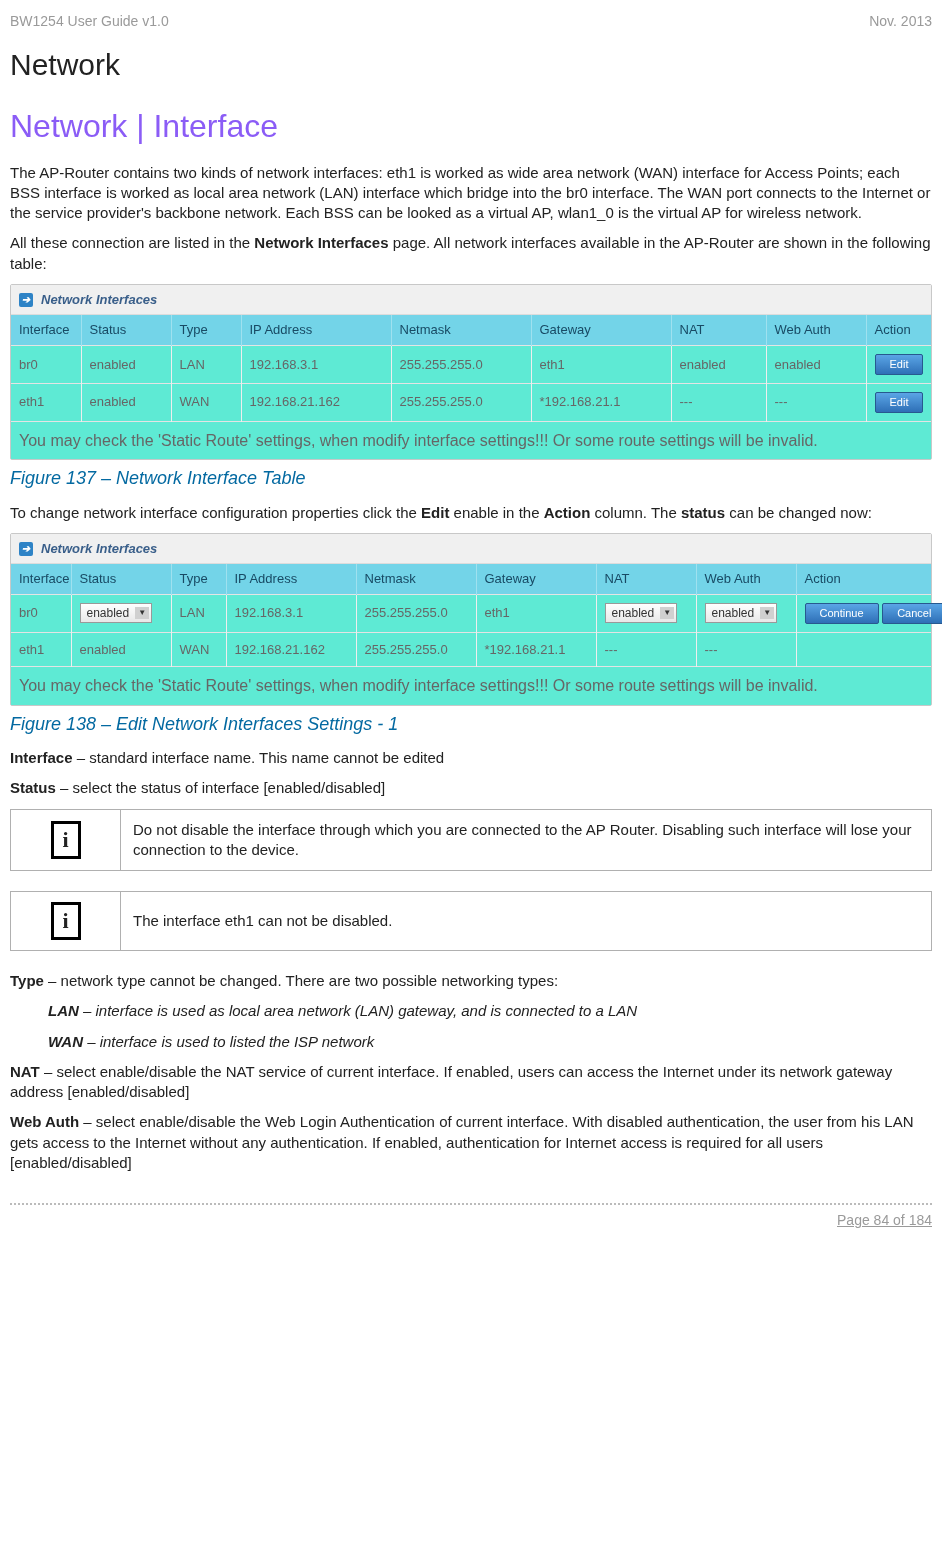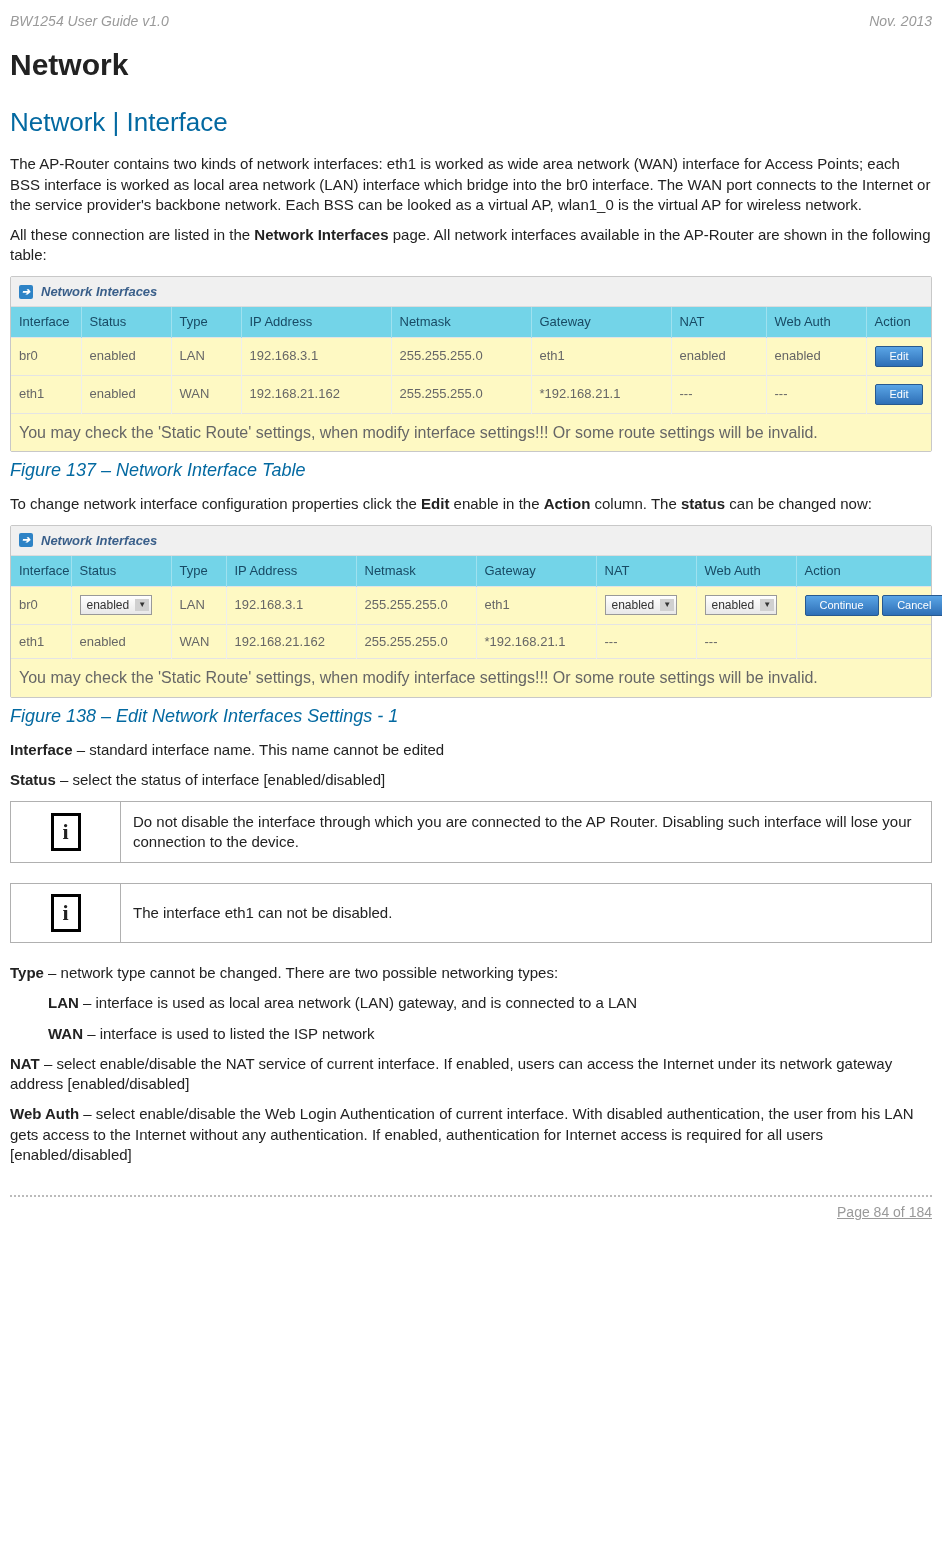--- a/index.html
+++ b/index.html
@@ -11,44 +11,43 @@
     width: 942px;
     margin: 0 auto;
     padding: 12px 10px 20px 10px;
     line-height: 1.35;
   }
   .top-header {
     display: flex;
     justify-content: space-between;
     color: #9a9a9a;
     font-size: 14px;
-    font-style: italic;
     align-items: flex-end;
   }
   h1 {
     font-size: 30px;
-    font-weight: 700;
+    font-weight: 400;
     margin: 14px 0 18px 0;
     color: #222;
   }
   h2 {
-    font-size: 26px;
+    font-size: 32px;
     font-weight: 400;
     margin: 20px 0 14px 0;
-    color: #0369a1;
+    color: #8b5cf6;
   }
   p { margin-bottom: 10px; }
   .bold { font-weight: 700; }
   .caption {
     font-style: italic;
     color: #0369a1;
     font-size: 18px;
     margin: 6px 0 12px 0;
   }
-  .indent { margin-left: 38px; }
+  .indent { margin-left: 38px; font-style: italic; }
 
   
   .if-panel {
     border: 1px solid #c8c8c8;
     border-radius: 2px;
     margin: 8px 0 2px 0;
     background: #f7f7f7;
     font-size: 13px;
     color: #555;
   }
@@ -85,21 +84,21 @@
     font-weight: 400;
     text-align: left;
     padding: 6px 8px;
     font-size: 13px;
     border-right: 1px solid #9fe1ef;
   }
   table.inner td {
     padding: 8px;
     border-top: 1px solid #e4e4e4;
     border-right: 1px solid #eee;
-    background: #fef9c3;
+    background: #5eead4;
     color: #666;
   }
   table.inner td:last-child, table.inner th:last-child { border-right: none; }
   .btn {
     display: inline-block;
     background: linear-gradient(#5aa5e6, #2e6fb6);
     color: #fff;
     border: 1px solid #27598f;
     font-size: 11px;
     padding: 2px 14px;

